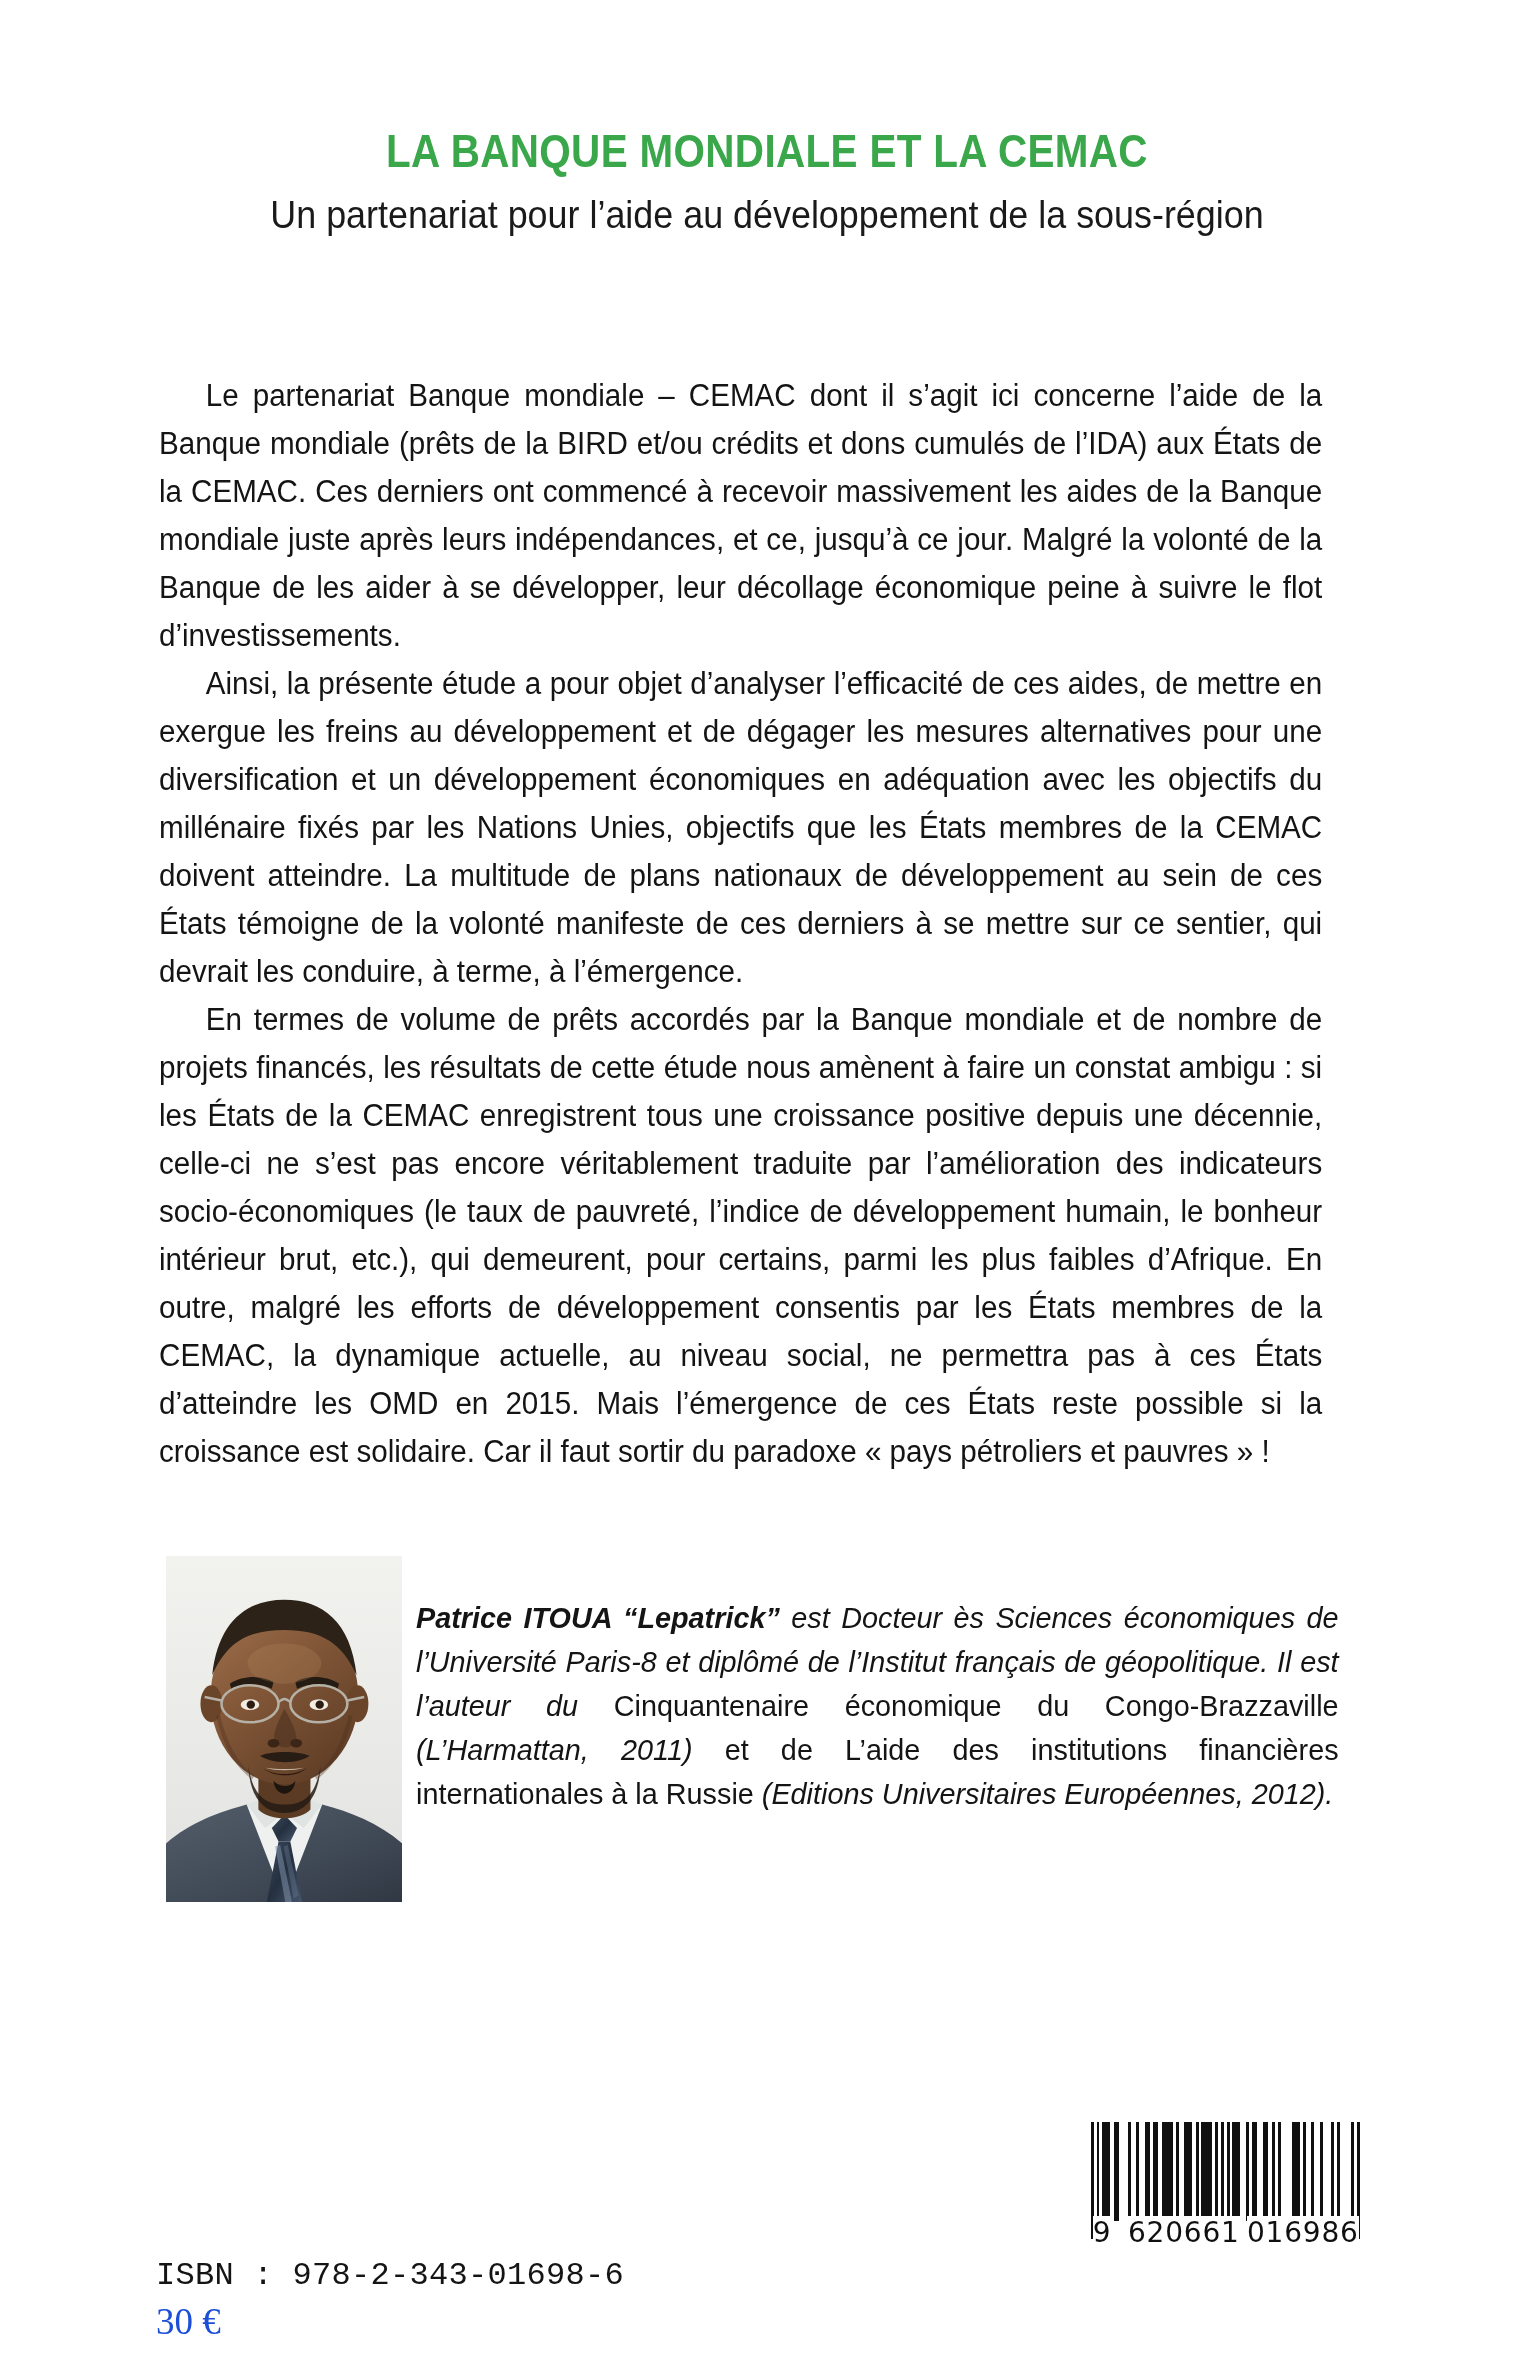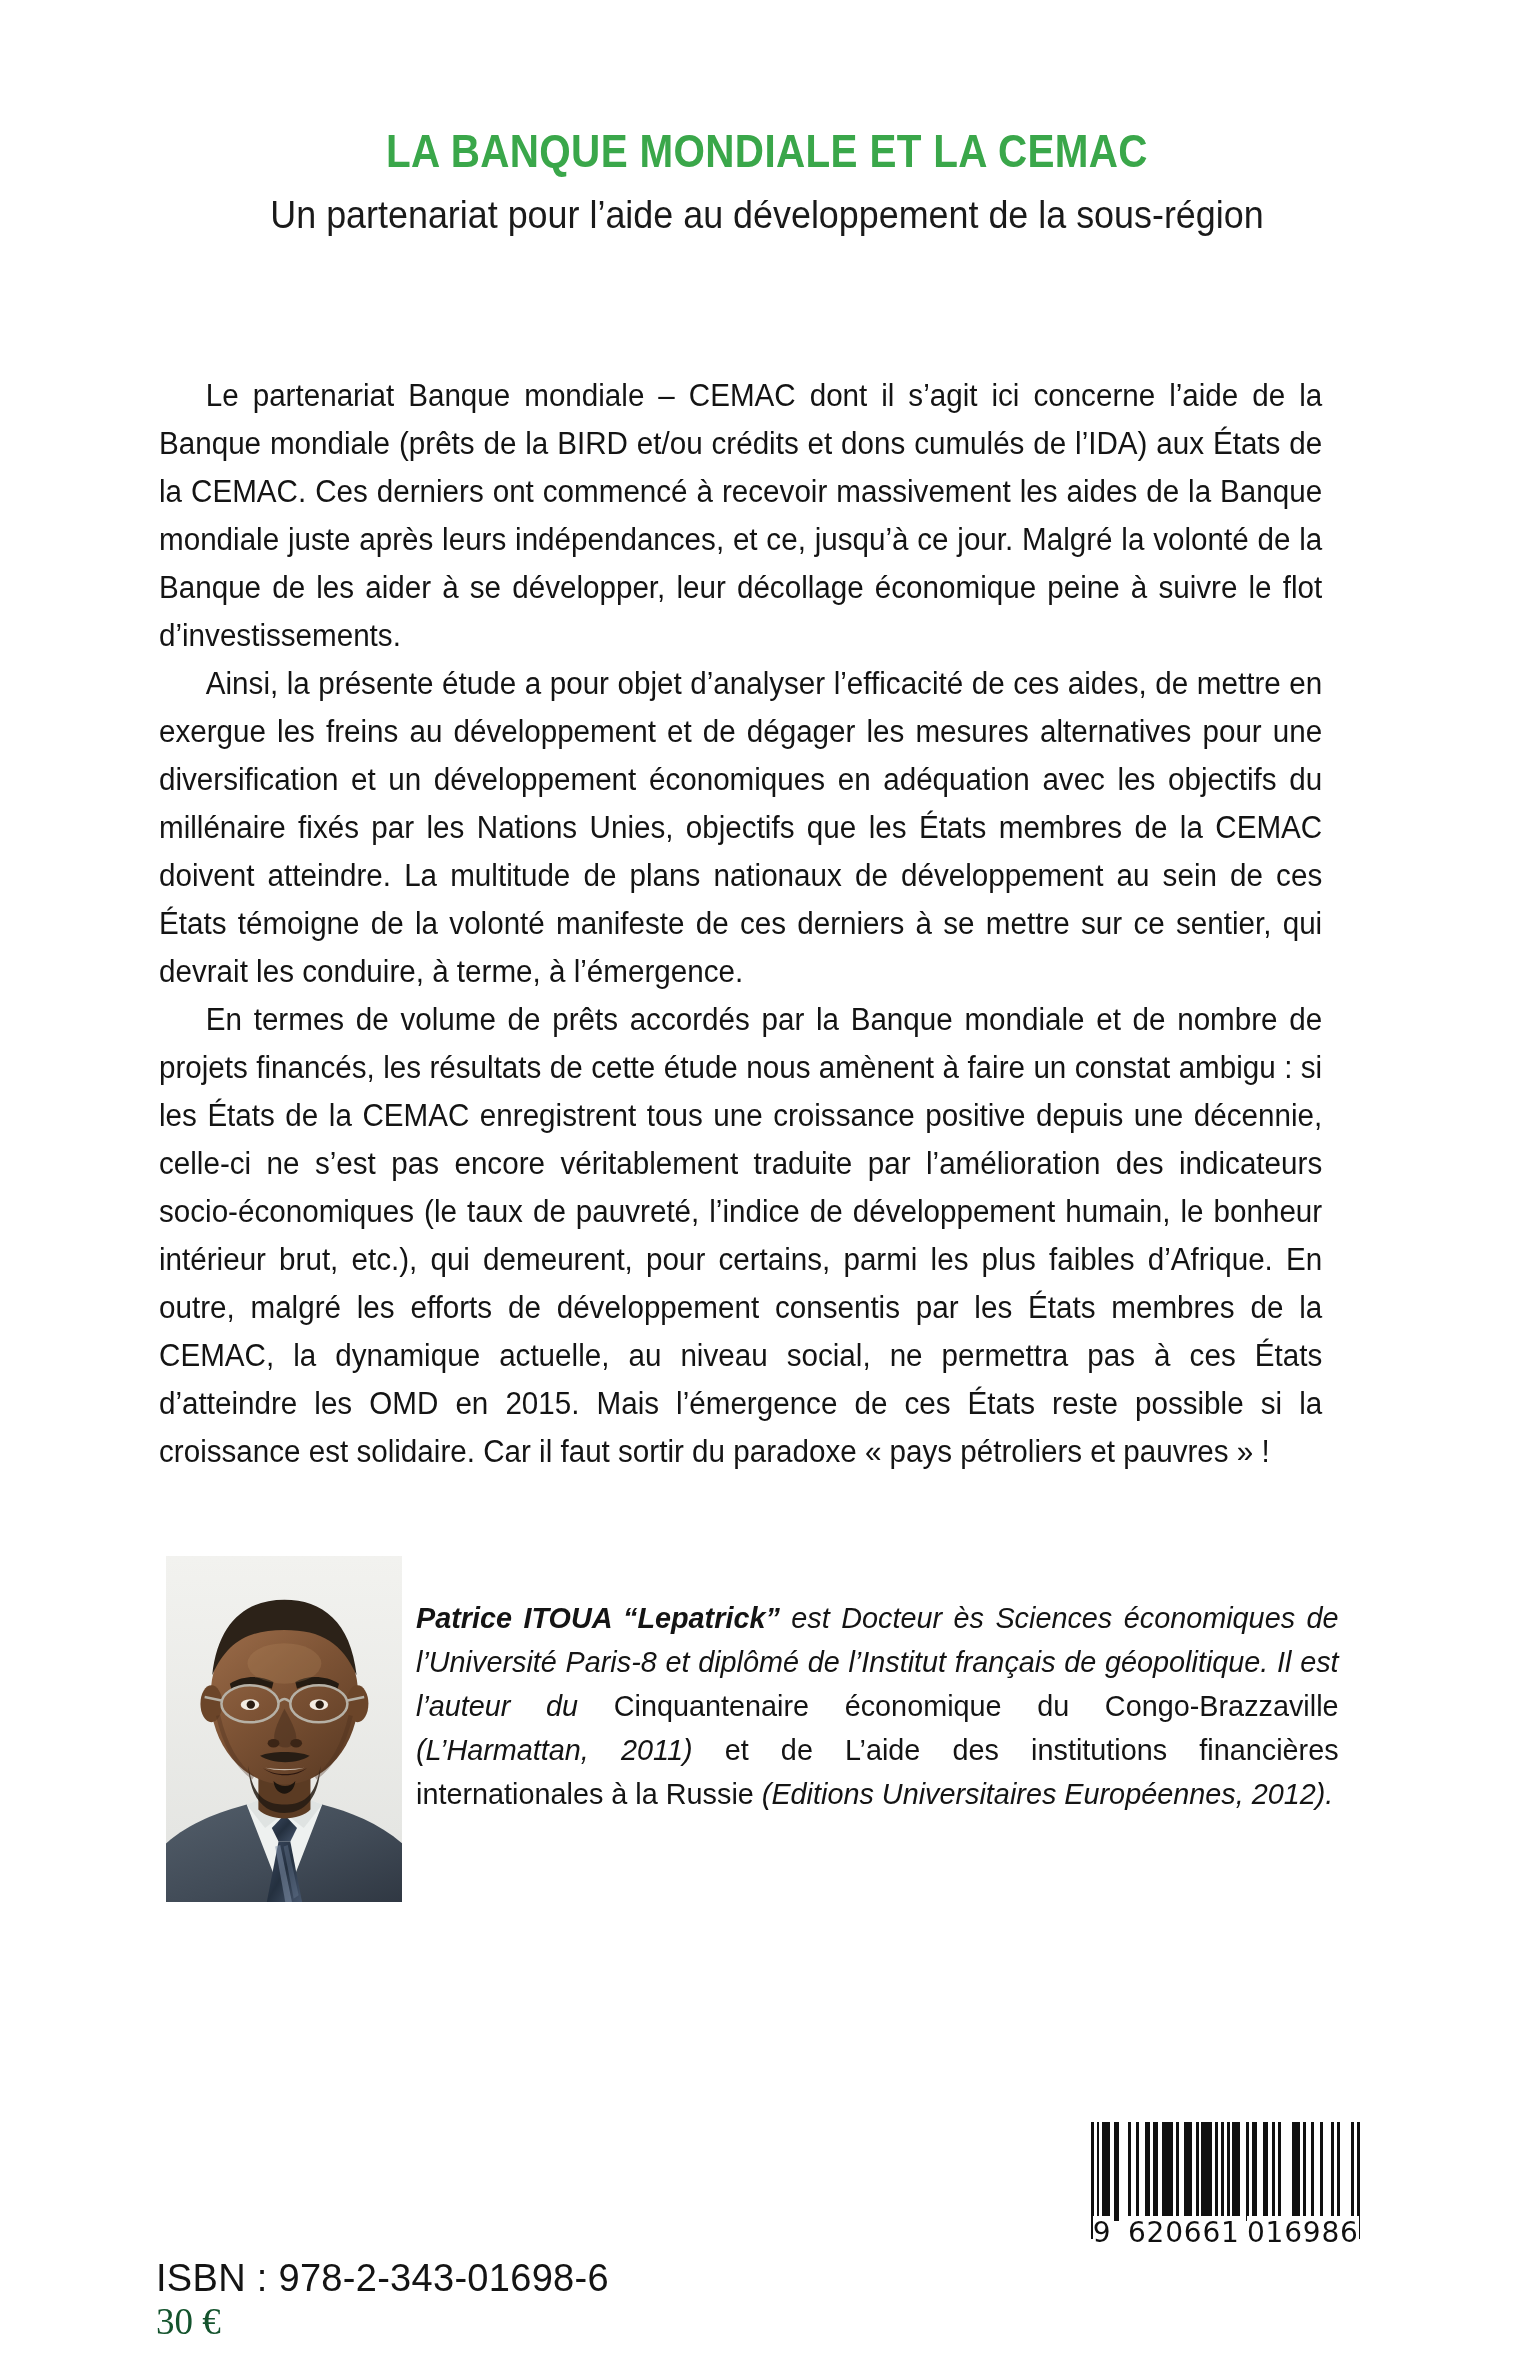--- a/index.html
+++ b/index.html
@@ -141,32 +141,32 @@
   .barcode-digits span { position: absolute; bottom: 0; background: #fff; }
   .bc-d1 { left: 1.7px; }
   .bc-d2 { left: 37px; }
   .bc-d3 { left: 156px; }
 
   
   .isbn-line {
     position: absolute;
     left: 156px;
     top: 2257px;
-    font-family: Liberation Sans, sans-serif;
-    font-size: 38px;
+    font-family: Liberation Mono, monospace;
+    font-size: 32px;
     color: #141414;
     letter-spacing: 0.3px;
   }
   .price-line {
     position: absolute;
     left: 156px;
     top: 2300px;
     font-family: "Liberation Serif", serif;
     font-size: 37px;
-    color: #14532d;
+    color: #1d4ed8;
   }
 </style>
 </head>
 <body>
 
 <div class="page">
 
   <div class="title-block">
     <h1 class="book-title">LA BANQUE MONDIALE ET LA CEMAC</h1>
     <div class="book-subtitle">Un partenariat pour l’aide au développement de la sous-région</div>

